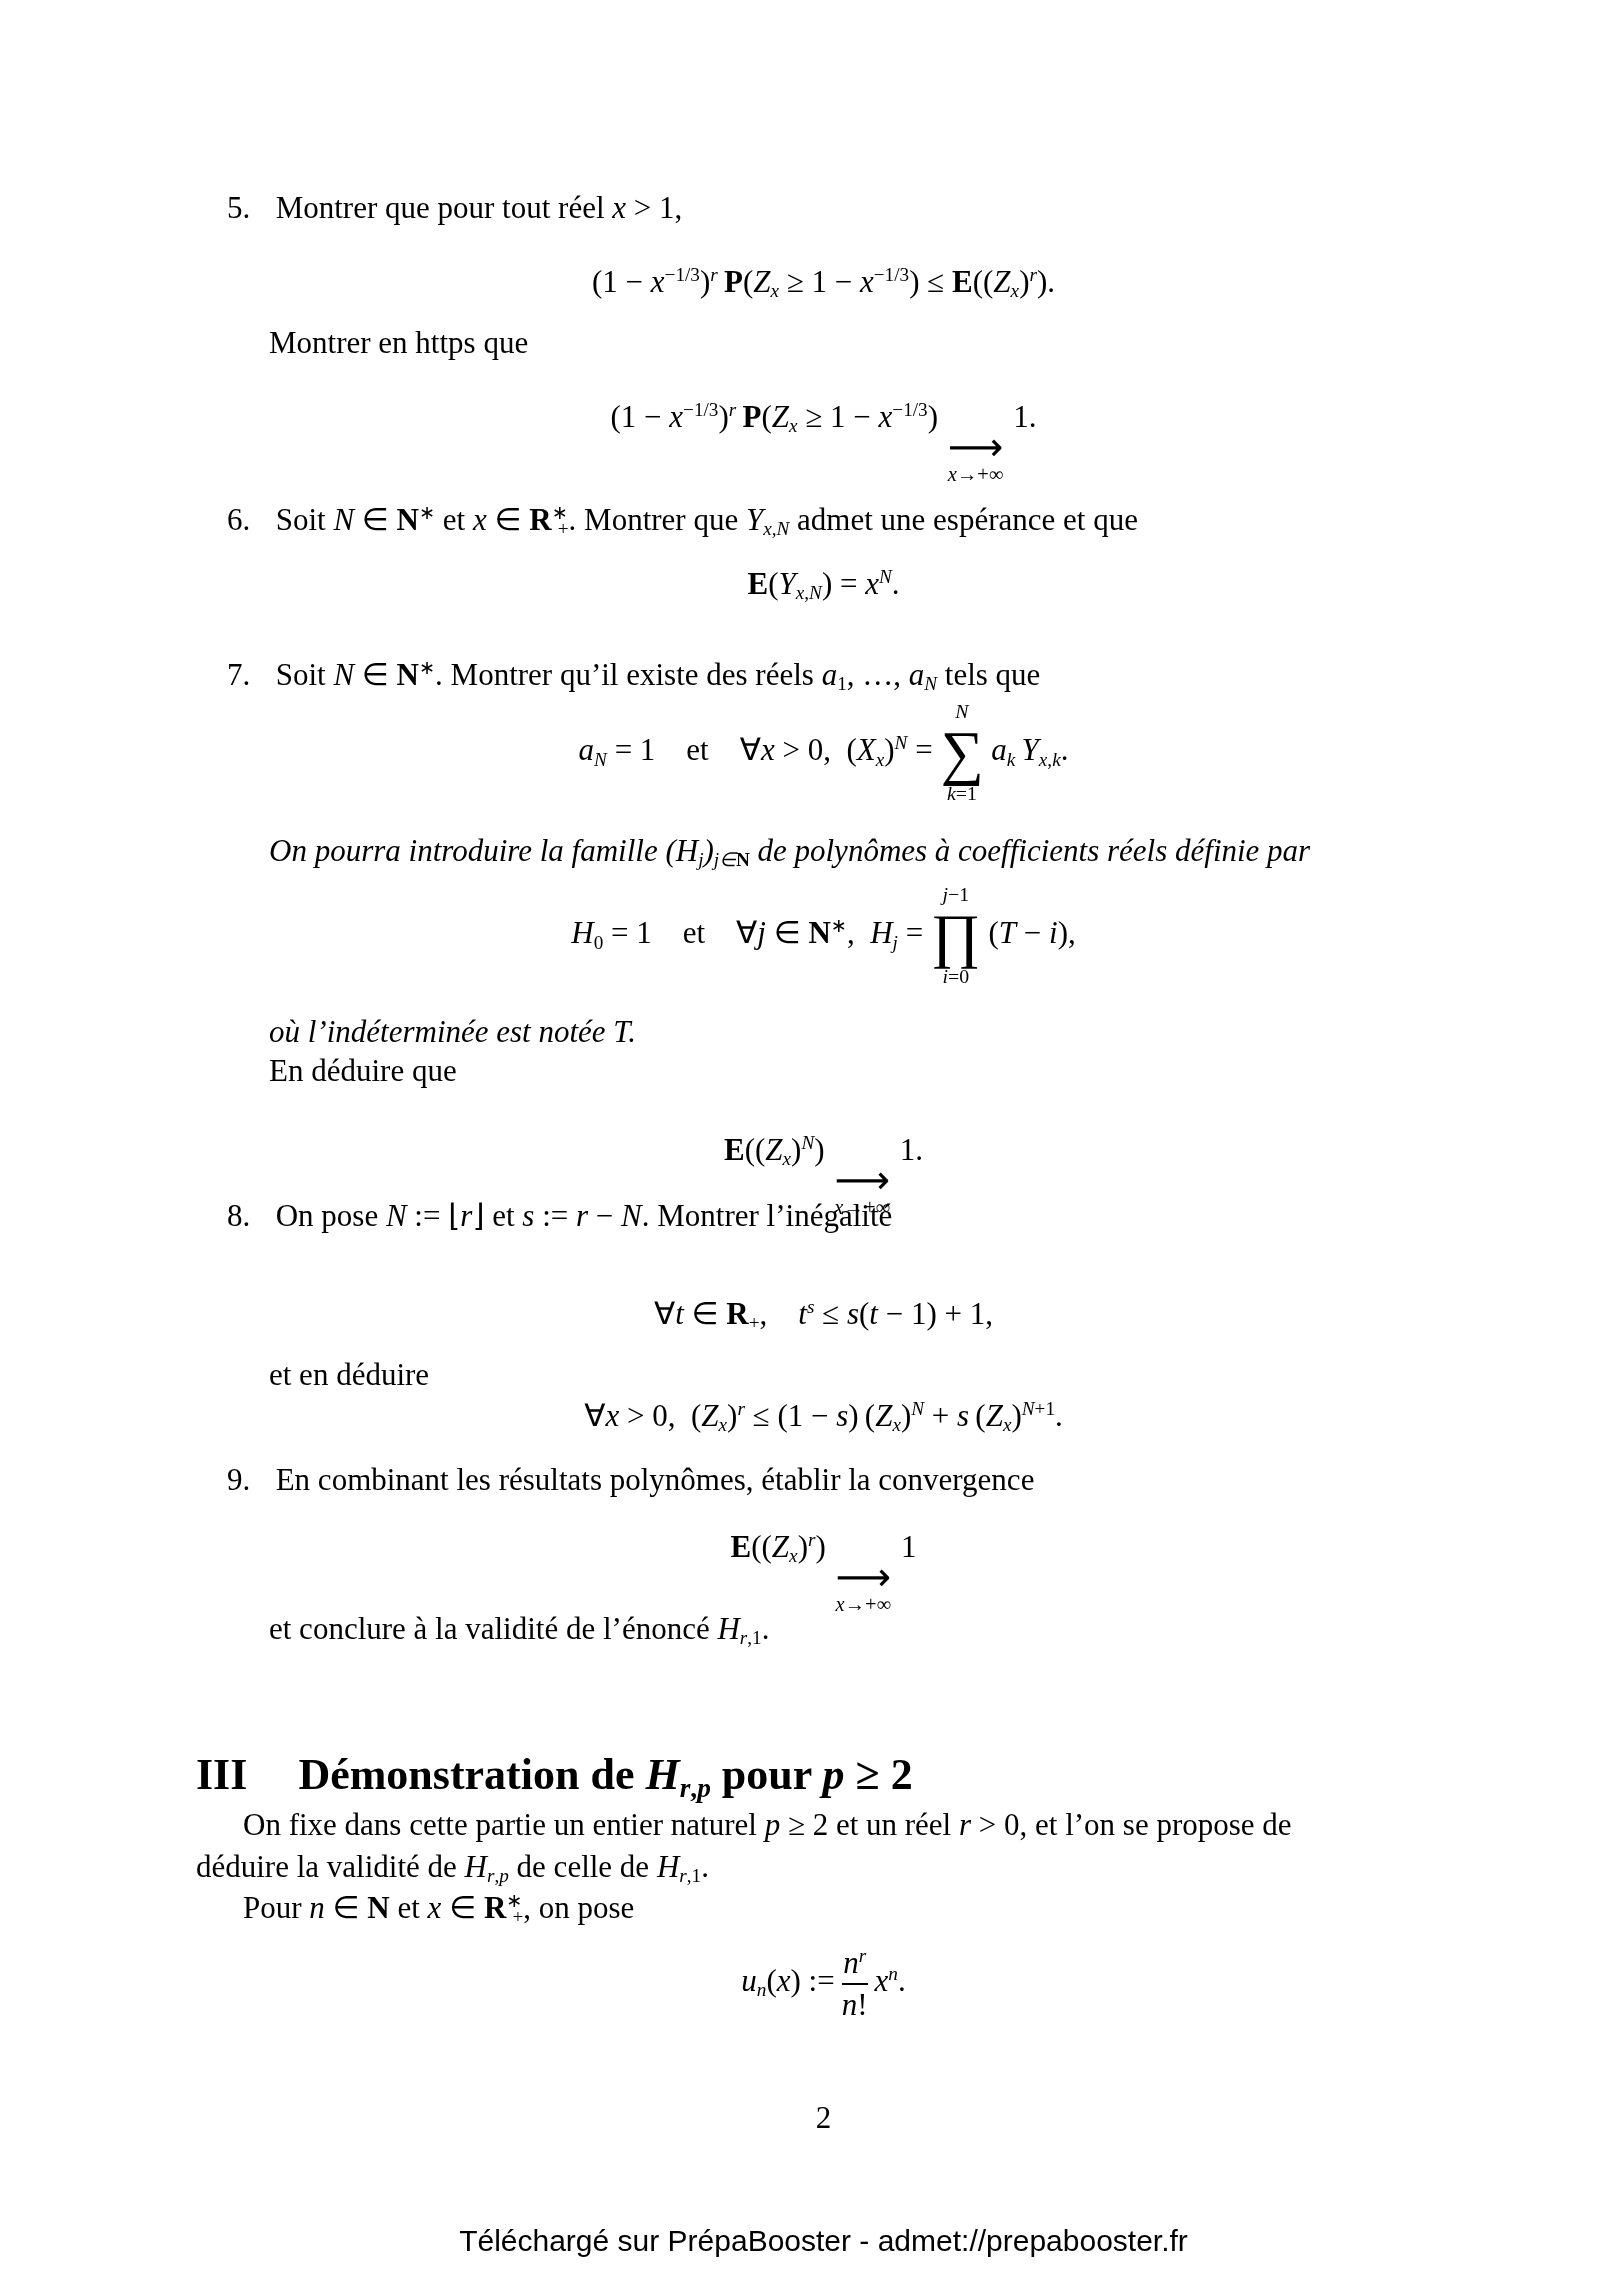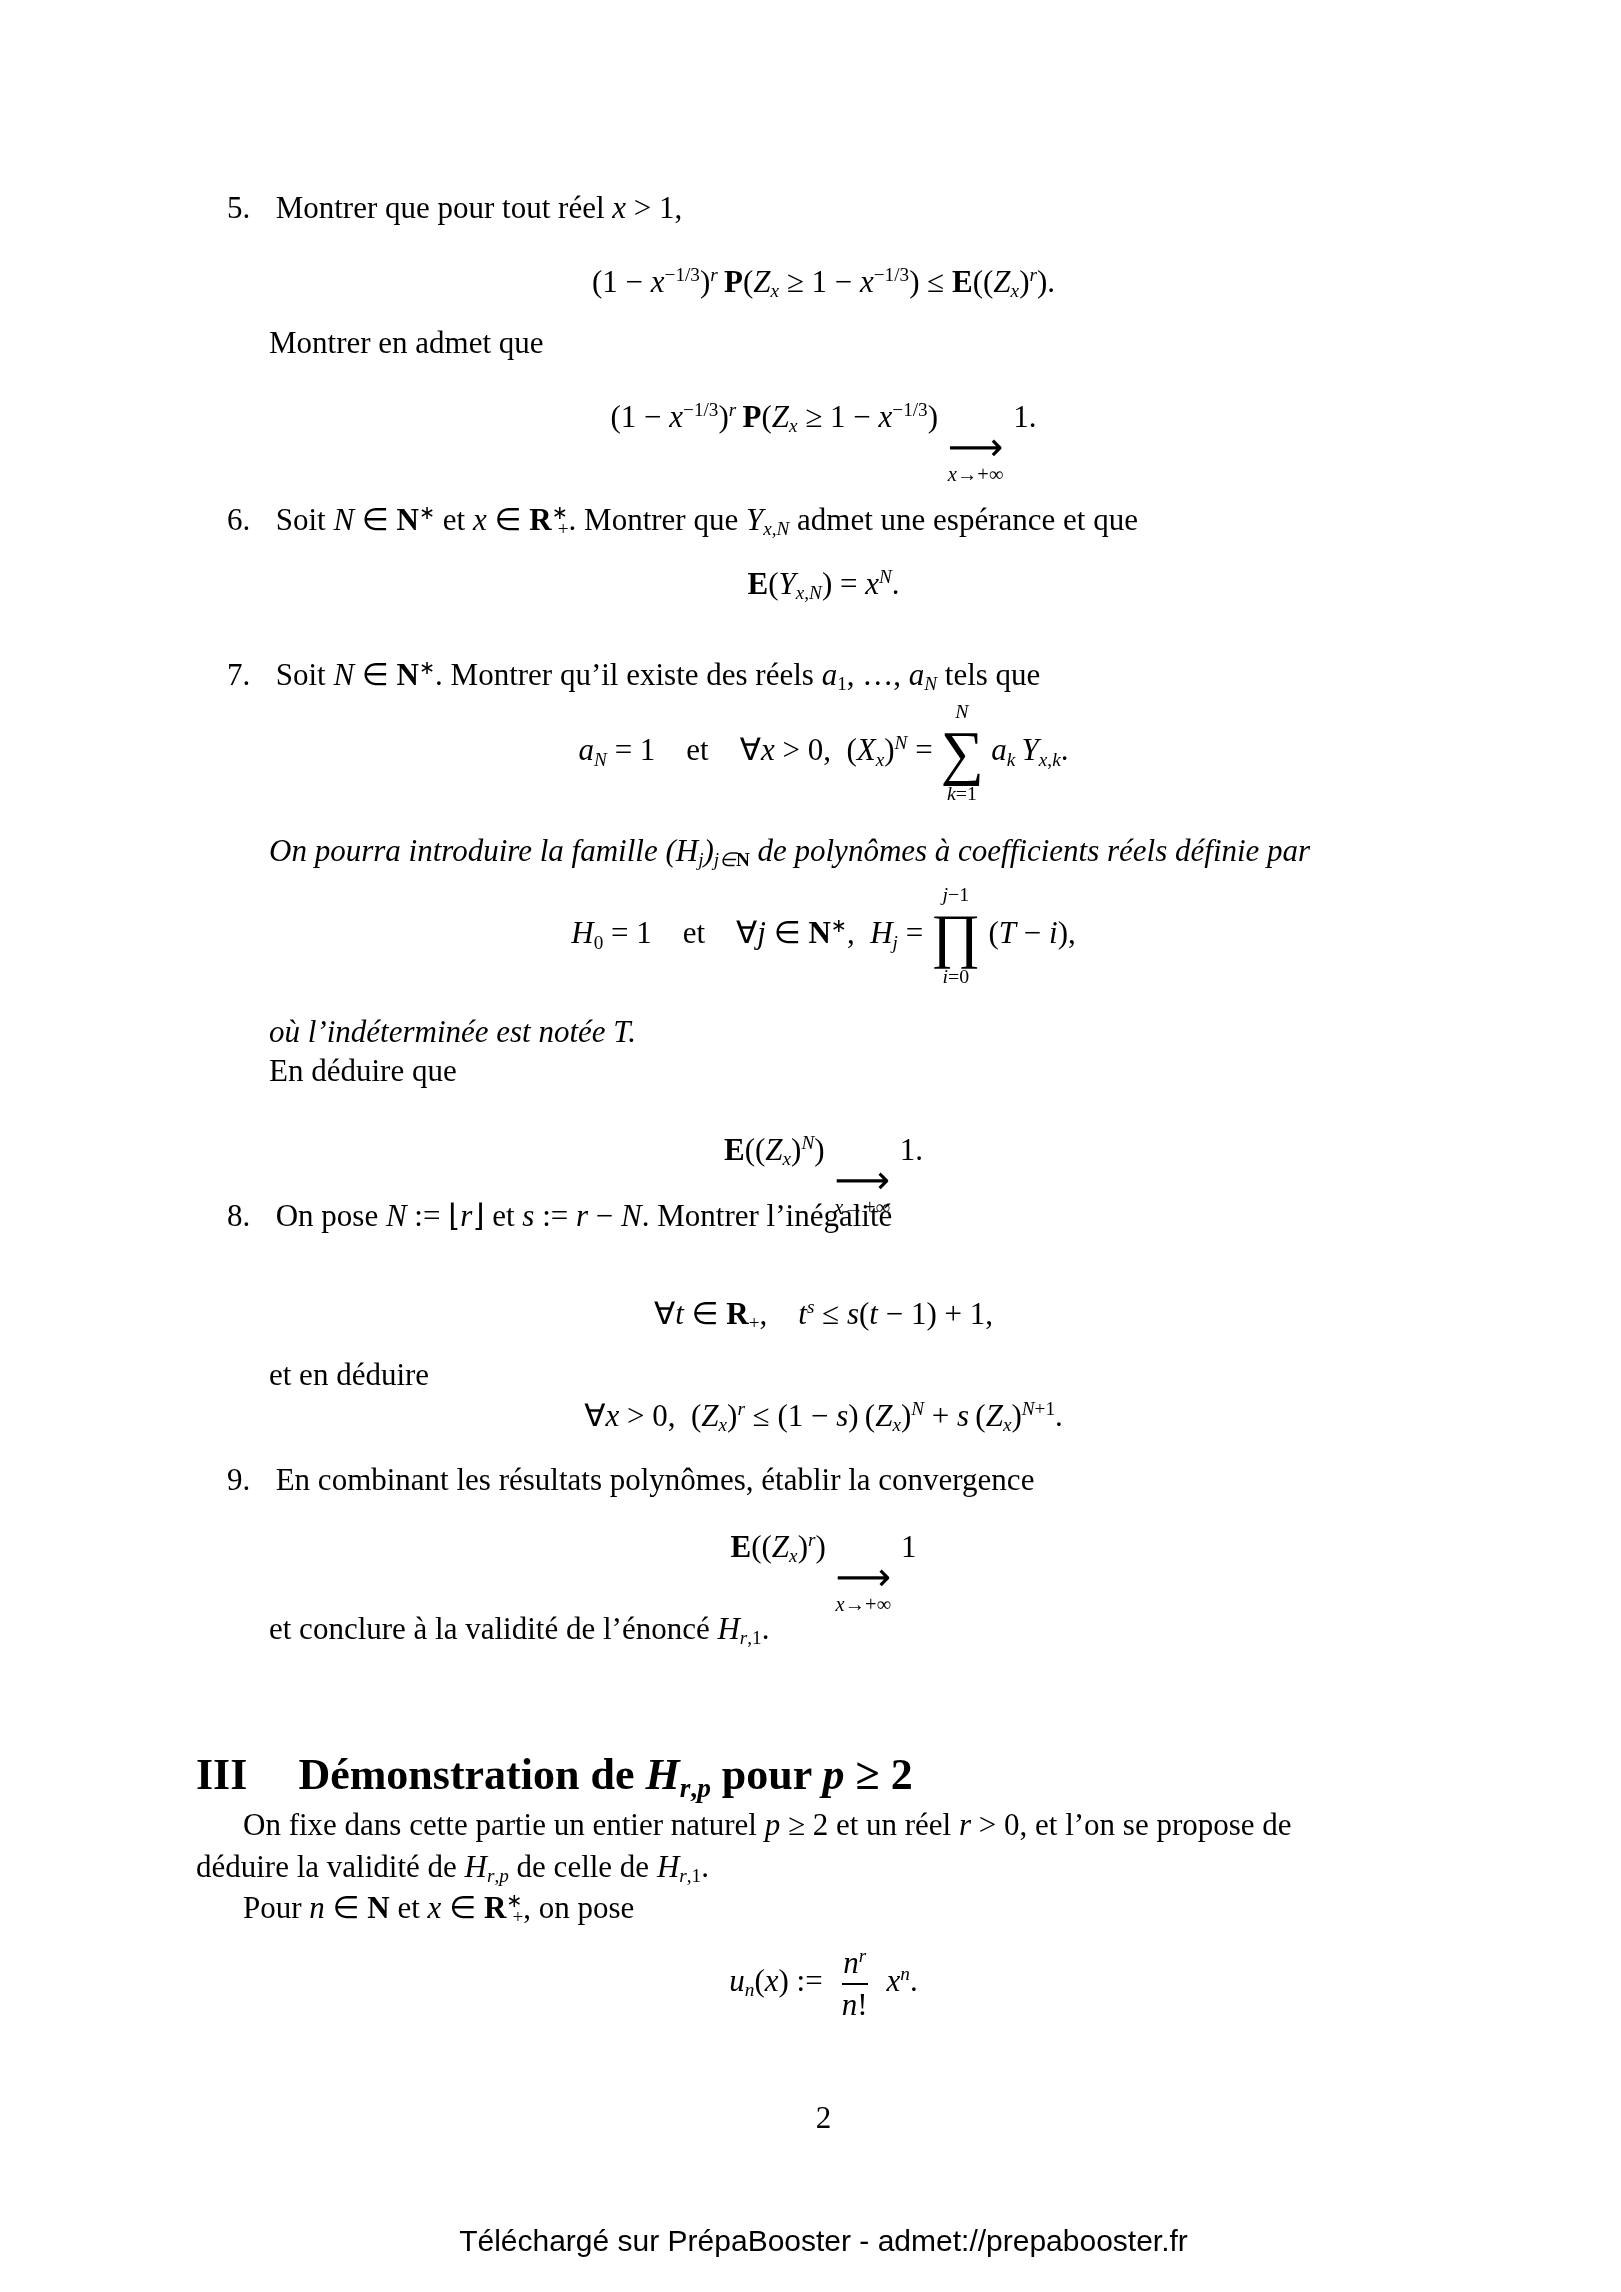--- a/index.html
+++ b/index.html
@@ -19,38 +19,38 @@
   .it { font-style:italic;font-family:Liberation Serif, serif; }
   
   .larr { display:inline-flex; flex-direction:column; align-items:center; vertical-align:-1.05em; margin:0 9.8px; line-height:1; }
   .larr .a { font-size:1.25em; line-height:0.75; }
   .larr .s { font-size:0.66em; margin-top:2.9px; }
   
   .bigop { display:inline-flex; flex-direction:column; align-items:center; vertical-align:middle; margin:0 7.8px; line-height:1; }
   .bigop .l { font-size:0.64em; line-height:1.1; }
   .bigop .o { font-size:1.95em; line-height:1.0; }
   
-  .frac { display:inline-flex; flex-direction:column; align-items:center; vertical-align:middle; margin:0 19px; line-height:1.1; }
+  .frac { display:inline-flex; flex-direction:column; align-items:center; vertical-align:middle; margin:0 7px; line-height:1.1; }
   .frac .bar { align-self:stretch; border-top:2.5px solid #000; margin:2.9px 0; }
   .title { font-weight:bold; font-size:44px; line-height:55px; }
   .title .gap { margin-left:51px; }
   .pagenum { position:absolute; left:196px; width:1255px; text-align:center; }
   .footer { position:absolute; left:196px; width:1255px; text-align:center;
             font-family:"Liberation Sans", sans-serif; font-size:30px; }
 </style>
 </head>
 <body>
 
 <div class="page">
 
   <div class="line item" style="left:227px; top:188px">
     <span class="num">5.</span><span>Montrer que pour tout réel <i>x</i> &gt; 1,</span>
   </div>
   <div class="eq" style="top:262px">(1 − <i>x</i><sup>−1/3</sup>)<sup><i>r</i></sup> <b>P</b>(<i>Z</i><sub><i>x</i></sub> ≥ 1 − <i>x</i><sup>−1/3</sup>) ≤ <b>E</b>((<i>Z</i><sub><i>x</i></sub>)<sup><i>r</i></sup>).</div>
-  <div class="line" style="left:269px; top:323px">Montrer en admet que</div>
+  <div class="line" style="left:269px; top:323px">Montrer en https que</div>
   <div class="eq" style="top:397px">
     <span>(1 − <i>x</i><sup>−1/3</sup>)<sup><i>r</i></sup> <b>P</b>(<i>Z</i><sub><i>x</i></sub> ≥ 1 − <i>x</i><sup>−1/3</sup>)</span><span class="larr">
         <span class="a">⟶</span>
         <span class="s"><i>x</i>→+∞</span>
       </span><span>1.</span>
   </div>
 
   <div class="line item" style="left:227px; top:500px">
     <span class="num">6.</span><span>Soit <i>N</i> ∈ <b>N</b><sup>∗</sup> et <i>x</i> ∈ <b>R</b><sup>∗</sup><sub>+</sub>. Montrer que <i>Y</i><sub><i>x</i>,<i>N</i></sub> admet une espérance et que</span>
   </div>

